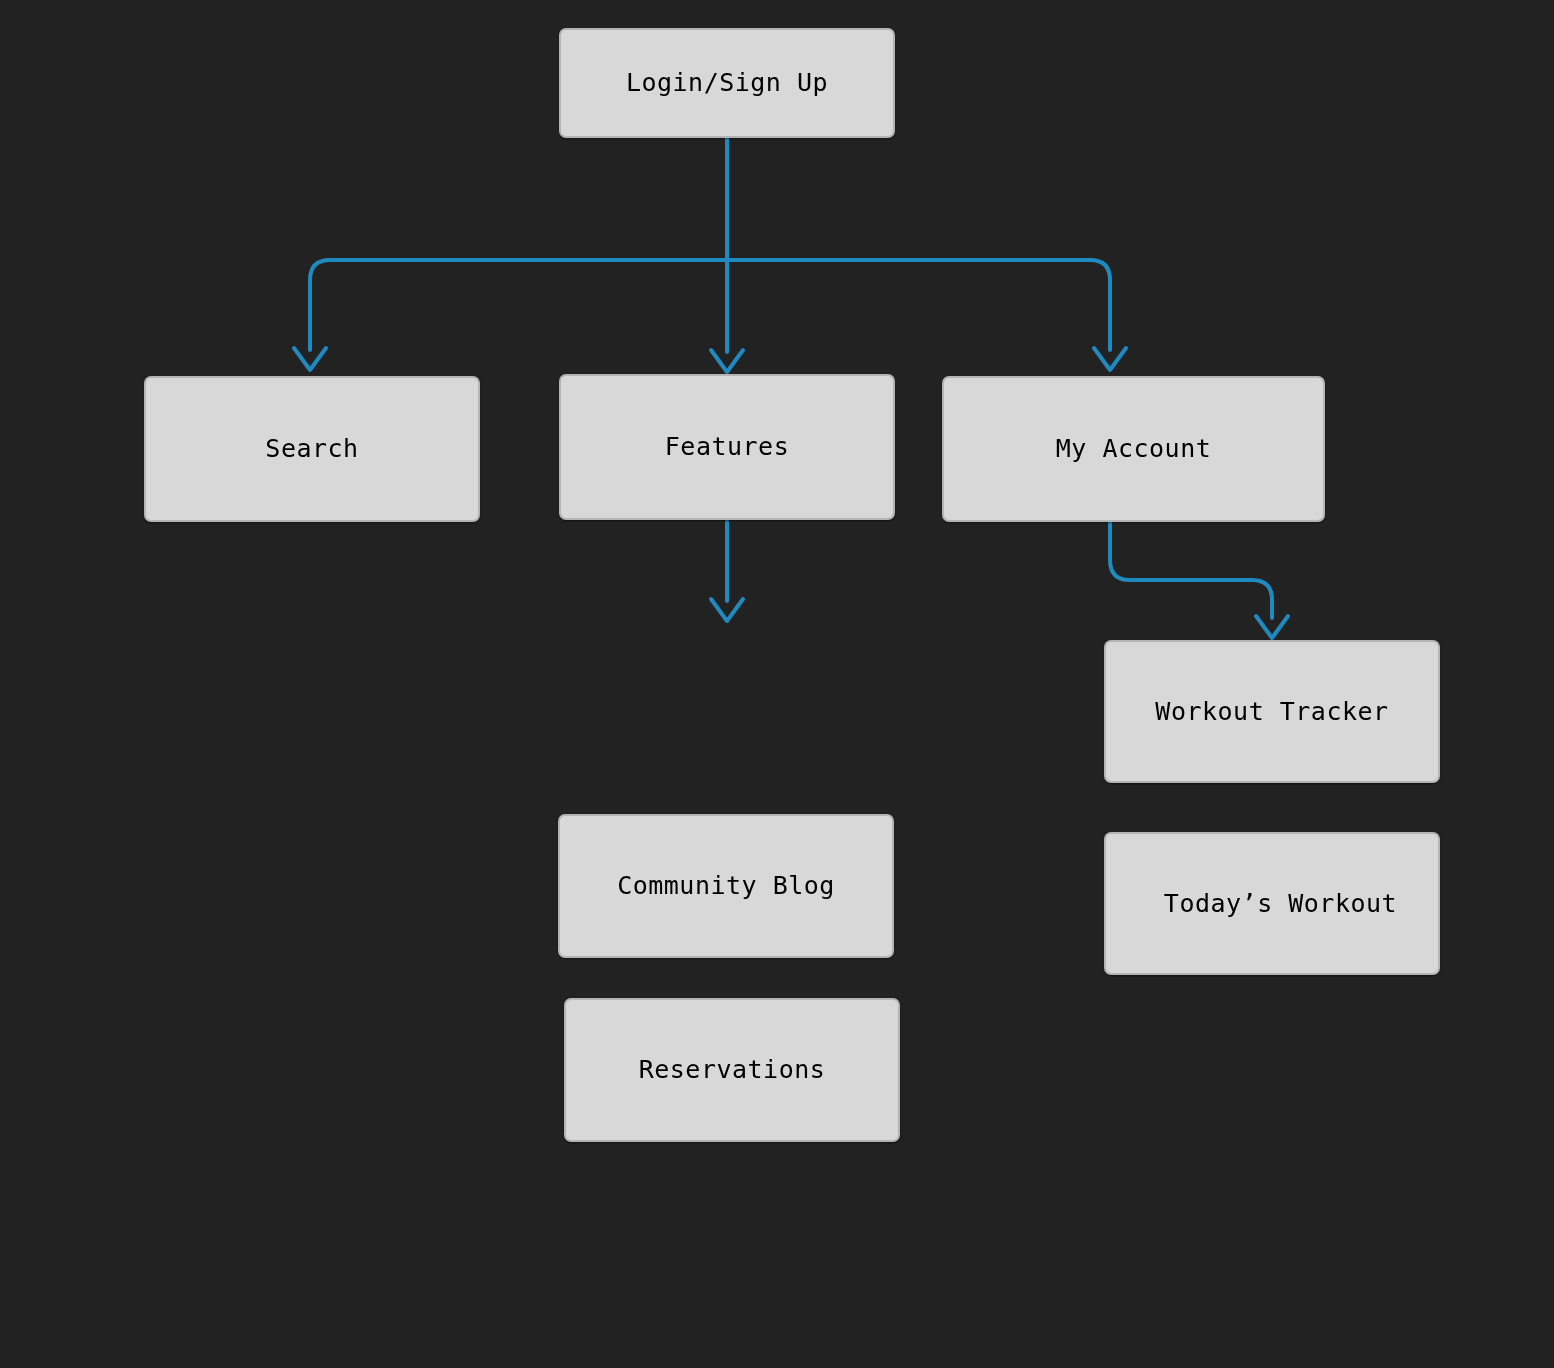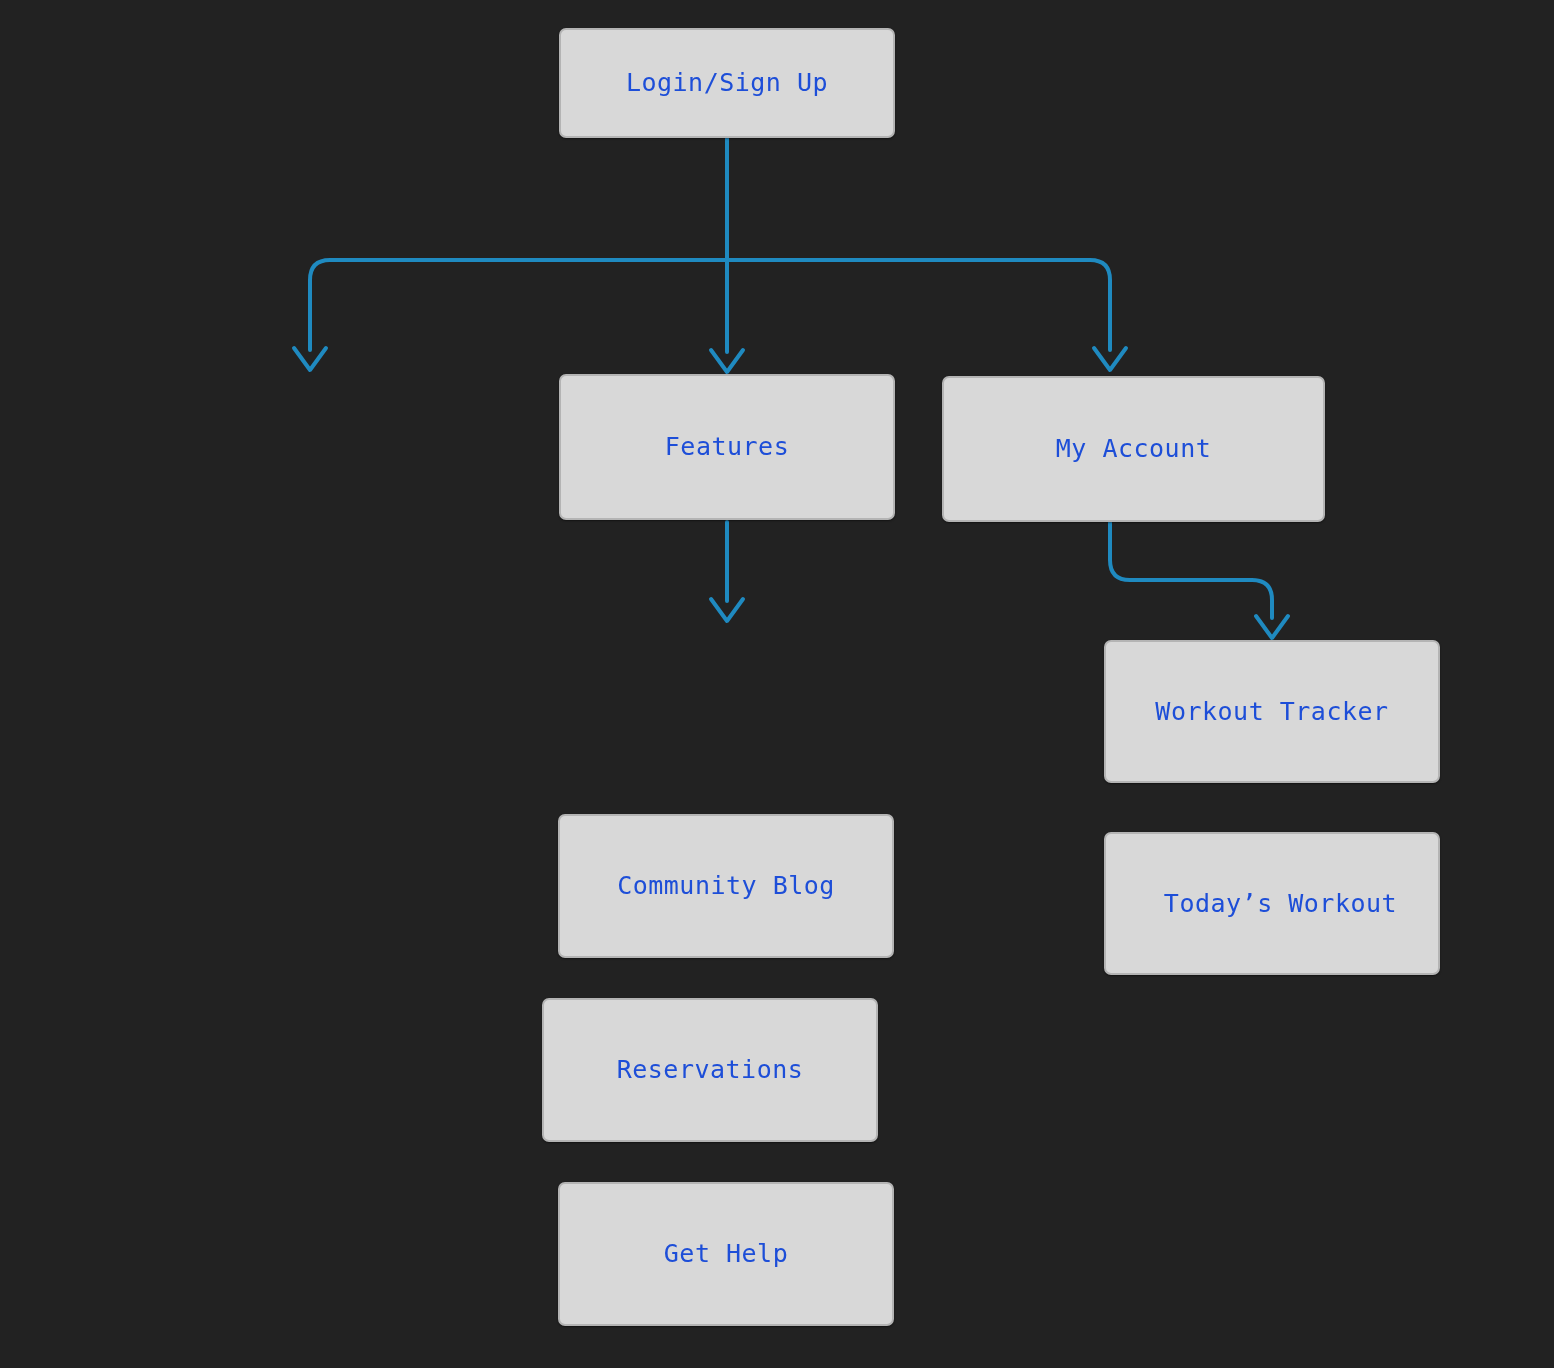--- a/index.html
+++ b/index.html
@@ -32,21 +32,21 @@
     border-radius: 7px;
     display: flex;
     align-items: center;
     justify-content: center;
     box-shadow: 0 1px 2px rgba(0,0,0,0.45);
   }
   .node-label {
     font-family: "DejaVu Sans Mono", "Liberation Mono", monospace;
     font-size: 25px;
     line-height: 1.2;
-    color: #1d4ed8;
+    color: #000000;
     letter-spacing: 0.5px;
     text-align: center;
     white-space: nowrap;
     user-select: none;
   }
 </style>
 </head>
 <body>
 
 <div id="canvas">
@@ -68,41 +68,41 @@
     <path d="M 711 599 L 727 621 L 743 599" fill="none" stroke="#1f8ac0" stroke-width="4" stroke-linecap="round" stroke-linejoin="round"></path>
 
     <path d="M 1110 522 L 1110 560 Q 1110 580 1130 580 L 1252 580 Q 1272 580 1272 600 L 1272 618" fill="none" stroke="#1f8ac0" stroke-width="4" stroke-linecap="round" stroke-linejoin="round"></path>
     <path d="M 1256 616 L 1272 638 L 1288 616" fill="none" stroke="#1f8ac0" stroke-width="4" stroke-linecap="round" stroke-linejoin="round"></path>
   </svg>
 
   <div class="node" style="left:559px; top:28px; width:336px; height:110px;">
     <span class="node-label">Login/Sign Up</span>
   </div>
 
+  <div class="node" style="left:144px; top:376px; width:336px; height:146px;">
+    <span class="node-label">Search</span>
+  </div>
 
   <div class="node" style="left:559px; top:374px; width:336px; height:146px;">
     <span class="node-label">Features</span>
   </div>
 
   <div class="node" style="left:942px; top:376px; width:383px; height:146px;">
     <span class="node-label">My Account</span>
   </div>
 
 
   <div class="node" style="left:558px; top:814px; width:336px; height:144px;">
     <span class="node-label">Community Blog</span>
   </div>
 
-  <div class="node" style="left:542px; top:998px; width:336px; height:144px;">
+  <div class="node" style="left:564px; top:998px; width:336px; height:144px;">
     <span class="node-label">Reservations</span>
   </div>
 
-  <div class="node" style="left:558px; top:1182px; width:336px; height:144px;">
-    <span class="node-label">Get Help</span>
-  </div>
 
   <div class="node" style="left:1104px; top:640px; width:336px; height:143px;">
     <span class="node-label">Workout Tracker</span>
   </div>
 
   <div class="node" style="left:1104px; top:832px; width:336px; height:143px;padding-left:17px;">
     <span class="node-label">Today’s Workout</span>
   </div>
 
 

